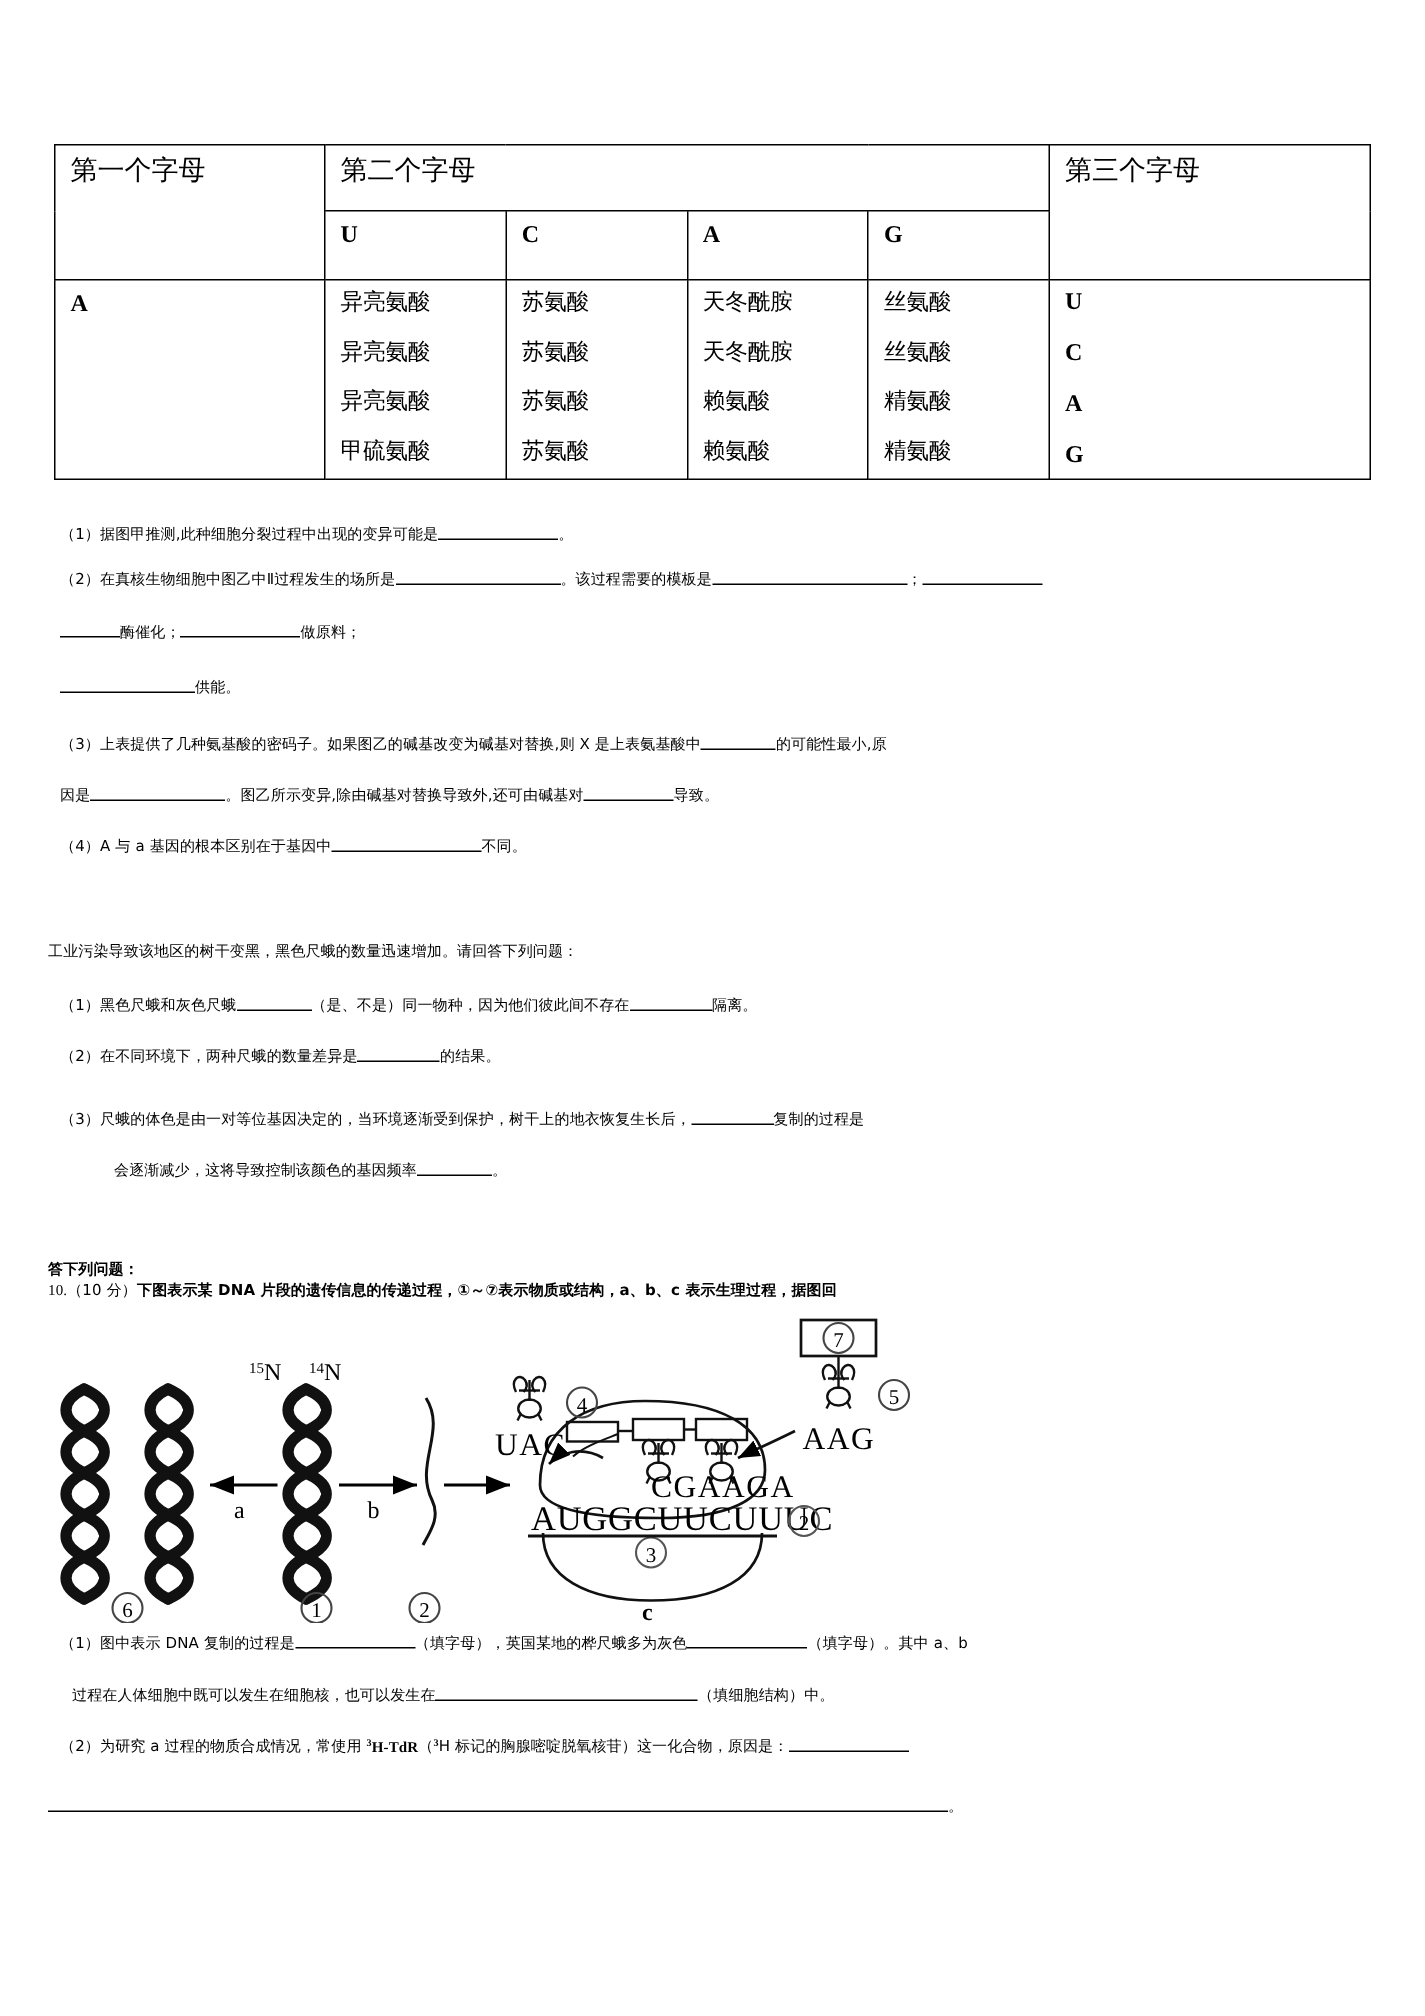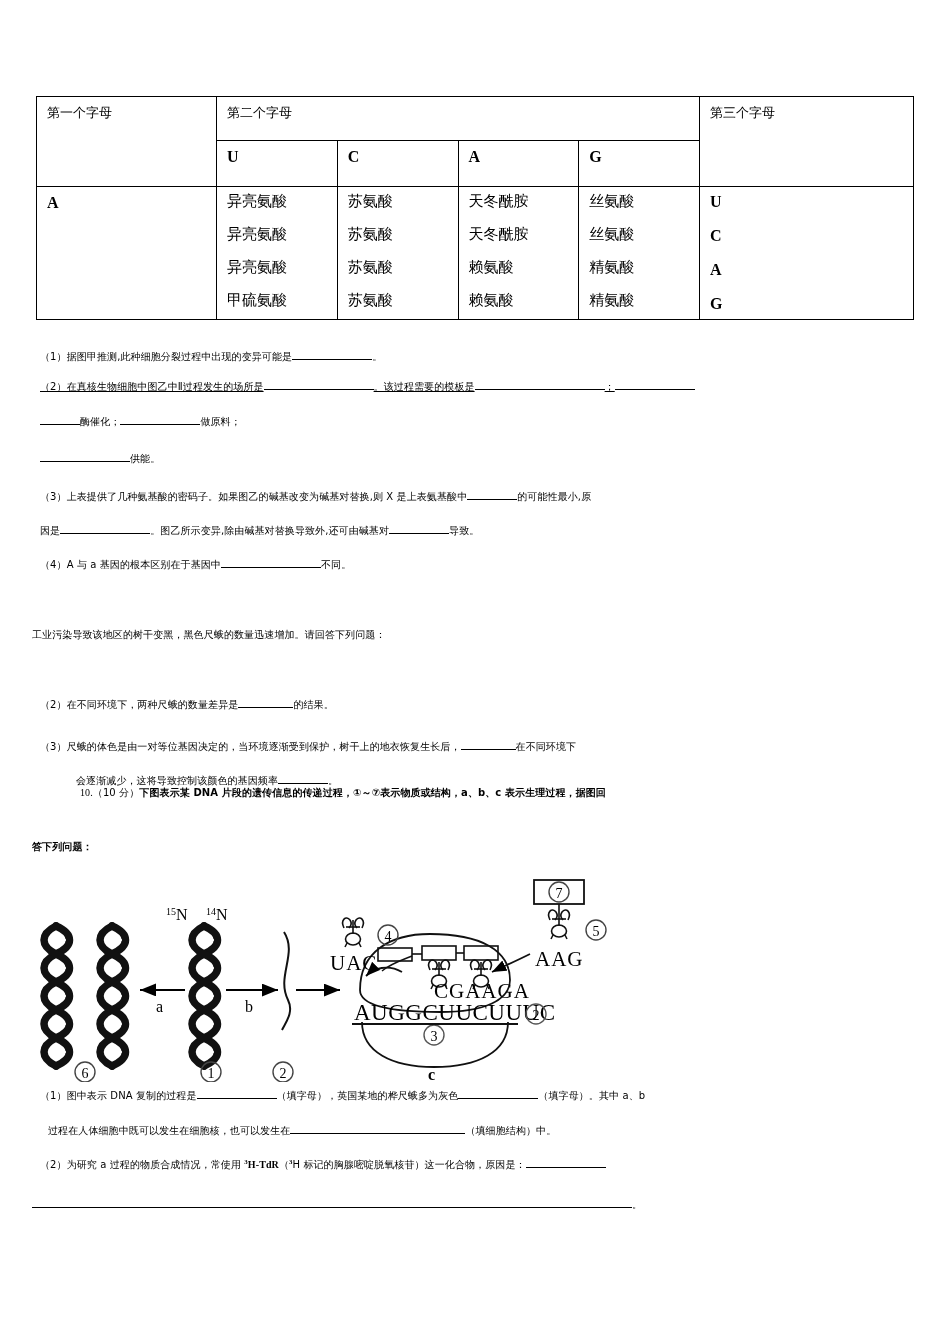--- a/index.html
+++ b/index.html
@@ -39,21 +39,21 @@
     vertical-align: top;
     padding: 7px 9px 7px 10px;
     font-size: 15.5px;
     line-height: 1.15;
   }
   td.c-first { width: 180px; vertical-align: middle; }
   td.c-u, td.c-c, td.c-a, td.c-g { width: 141px; }
   td.c-third { width: 214px; }
   .hdr-cn {
     font-family: "DejaVu Sans", "Liberation Sans", sans-serif;
-    font-size: 13px;
+    font-size: 18px;
   }
   .hdr-letter {
     font-family: "Liberation Serif", "DejaVu Serif", serif;
     font-weight: bold;
     font-size: 16px;
   }
   .row-head-A {
     font-family: "Liberation Serif", "DejaVu Serif", serif;
     font-weight: bold;
     font-size: 16px;
@@ -187,21 +187,21 @@
         </td>
       </tr>
     </tbody>
       </table>
   </div>
 
   <div class="qtext" style="left:40px; top:350px;">
     <span>（1）据图甲推测,此种细胞分裂过程中出现的变异可能是</span><span class="blank b80"></span><span>。</span>
   </div>
 
-  <div class="qtext" style="left:40px; top:380px;text-decoration:underline;">
+  <div class="qtext" style="left:40px; top:380px;">
     <span>（2）在真核生物细胞中图乙中Ⅱ过程发生的场所是</span><span class="blank b110"></span><span>。该过程需要的模板是</span><span class="blank b130"></span><span>；</span><span class="blank b80"></span>
   </div>
 
   <div class="qtext" style="left:40px; top:415px;">
     <span class="blank b40"></span><span>酶催化；</span><span class="blank b80"></span><span>做原料；</span>
   </div>
 
   <div class="qtext" style="left:40px; top:452px;">
     <span class="blank b90"></span><span>供能。</span>
   </div>
@@ -215,33 +215,36 @@
   </div>
 
   <div class="qtext" style="left:40px; top:558px;">
     <span>（4）A 与 a 基因的根本区别在于基因中</span><span class="blank b100"></span><span>不同。</span>
   </div>
 
   <div class="qtext" style="left:32px; top:630px;">
     <span>工业污染导致该地区的树干变黑，黑色尺蛾的数量迅速增加。请回答下列问题：</span>
   </div>
 
+  <div class="qtext" style="left:40px; top:664px;">
+    <span>（1）黑色尺蛾和灰色尺蛾</span><span class="blank b50"></span><span>（是、不是）同一物种，因为他们彼此间不存在</span><span class="blank b55"></span><span>隔离。</span>
+  </div>
 
   <div class="qtext" style="left:40px; top:698px;">
     <span>（2）在不同环境下，两种尺蛾的数量差异是</span><span class="blank b55"></span><span>的结果。</span>
   </div>
 
   <div class="qtext" style="left:40px; top:740px;">
-    <span>（3）尺蛾的体色是由一对等位基因决定的，当环境逐渐受到保护，树干上的地衣恢复生长后，</span><span class="blank b55"></span><span>在不同环境下</span>
+    <span>（3）尺蛾的体色是由一对等位基因决定的，当环境逐渐受到保护，树干上的地衣恢复生长后，</span><span class="blank b55"></span><span>复制的过程是</span>
   </div>
   <div class="qtext" style="left:32px; top:774px;margin-left:44px;">
     <span>会逐渐减少，这将导致控制该颜色的基因频率</span><span class="blank b50"></span><span>。</span>
   </div>
 
-  <div class="qtext" style="left:32px; top:788px;margin-left:48px;">
+  <div class="qtext" style="left:32px; top:856px;">
     <span class="ser">10.</span><span>（10 分）</span><span class="bold">下图表示某 DNA 片段的遗传信息的传递过程，①～⑦表示物质或结构，a、b、c 表示生理过程，据图回</span>
   </div>
   <div class="qtext" style="left:32px; top:842px;">
     <span class="bold">答下列问题：</span>
   </div>
 
   <div class="diagram">
     <svg width="640" height="210" viewBox="0 0 640 210" xmlns="http://www.w3.org/2000/svg">
       <defs>
         <marker id="arrowEnd" markerWidth="9" markerHeight="9" refX="8" refY="3.2" orient="auto">

